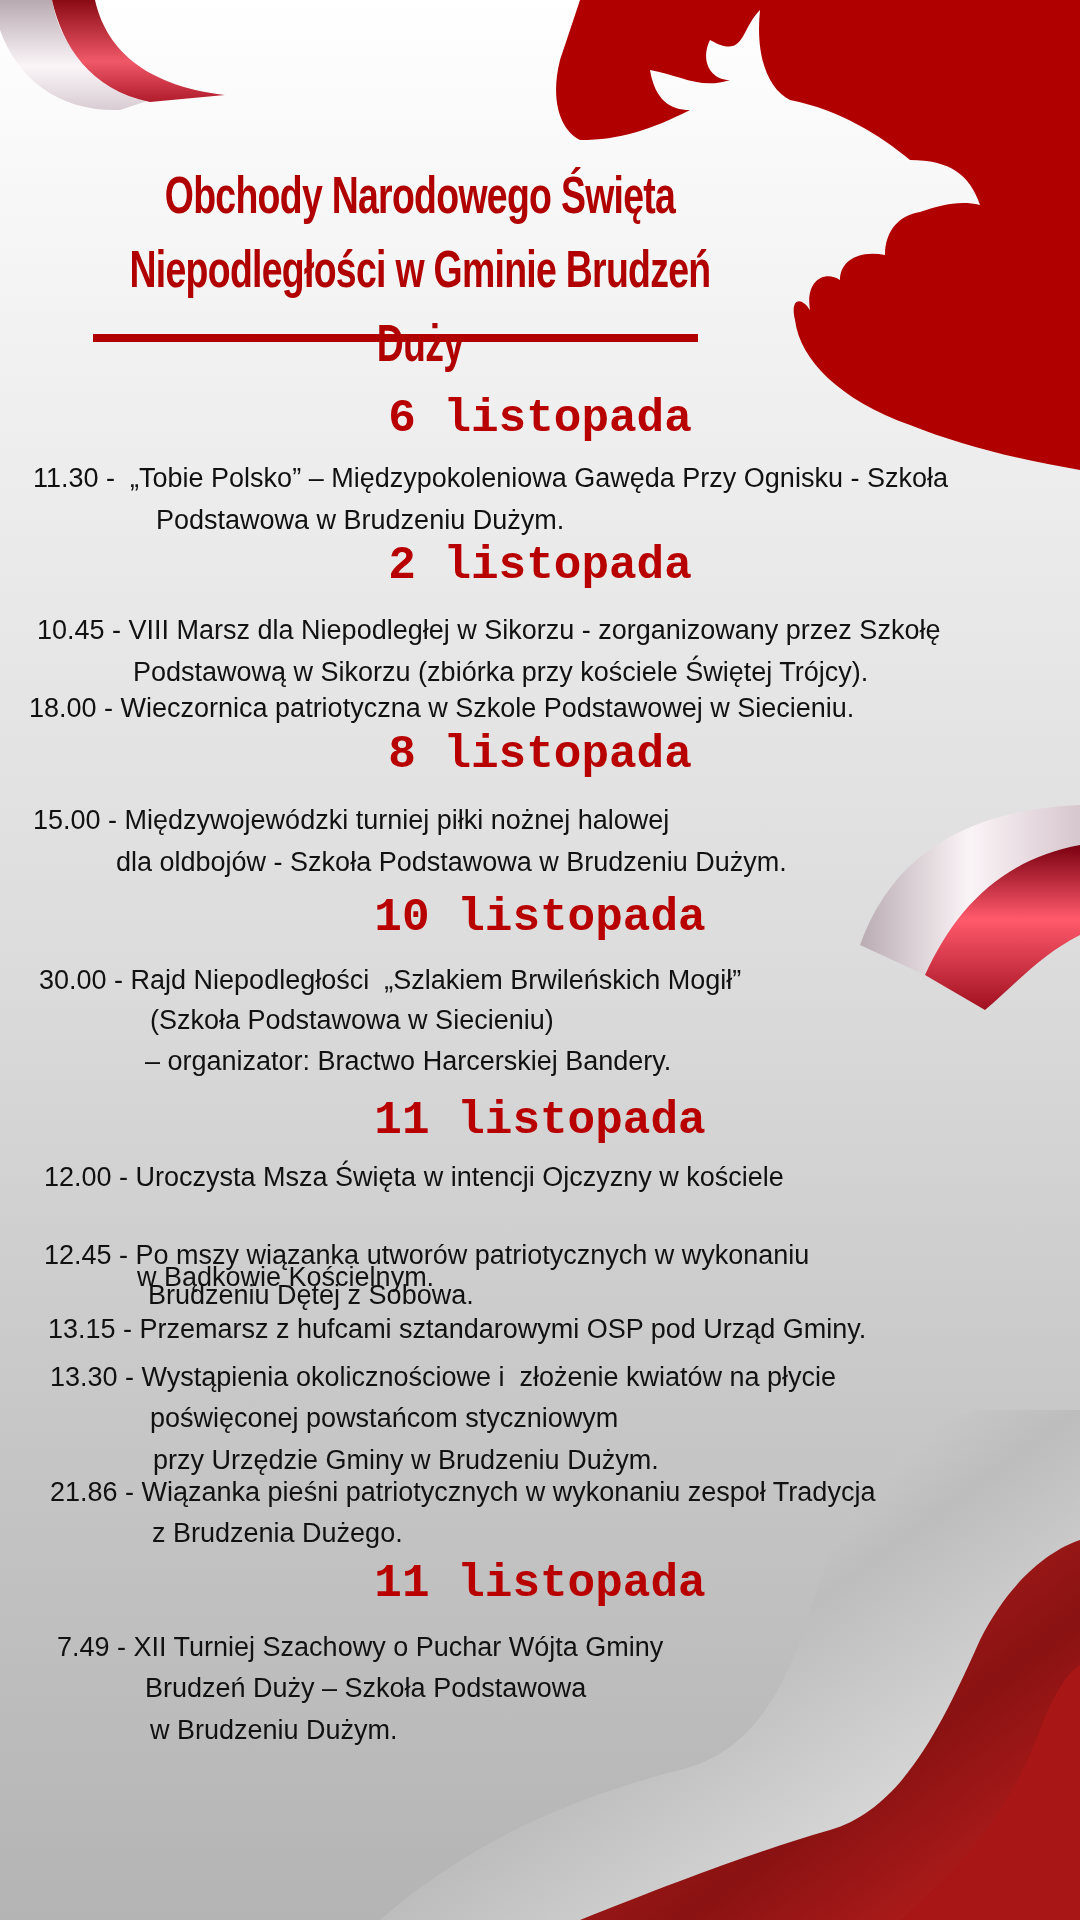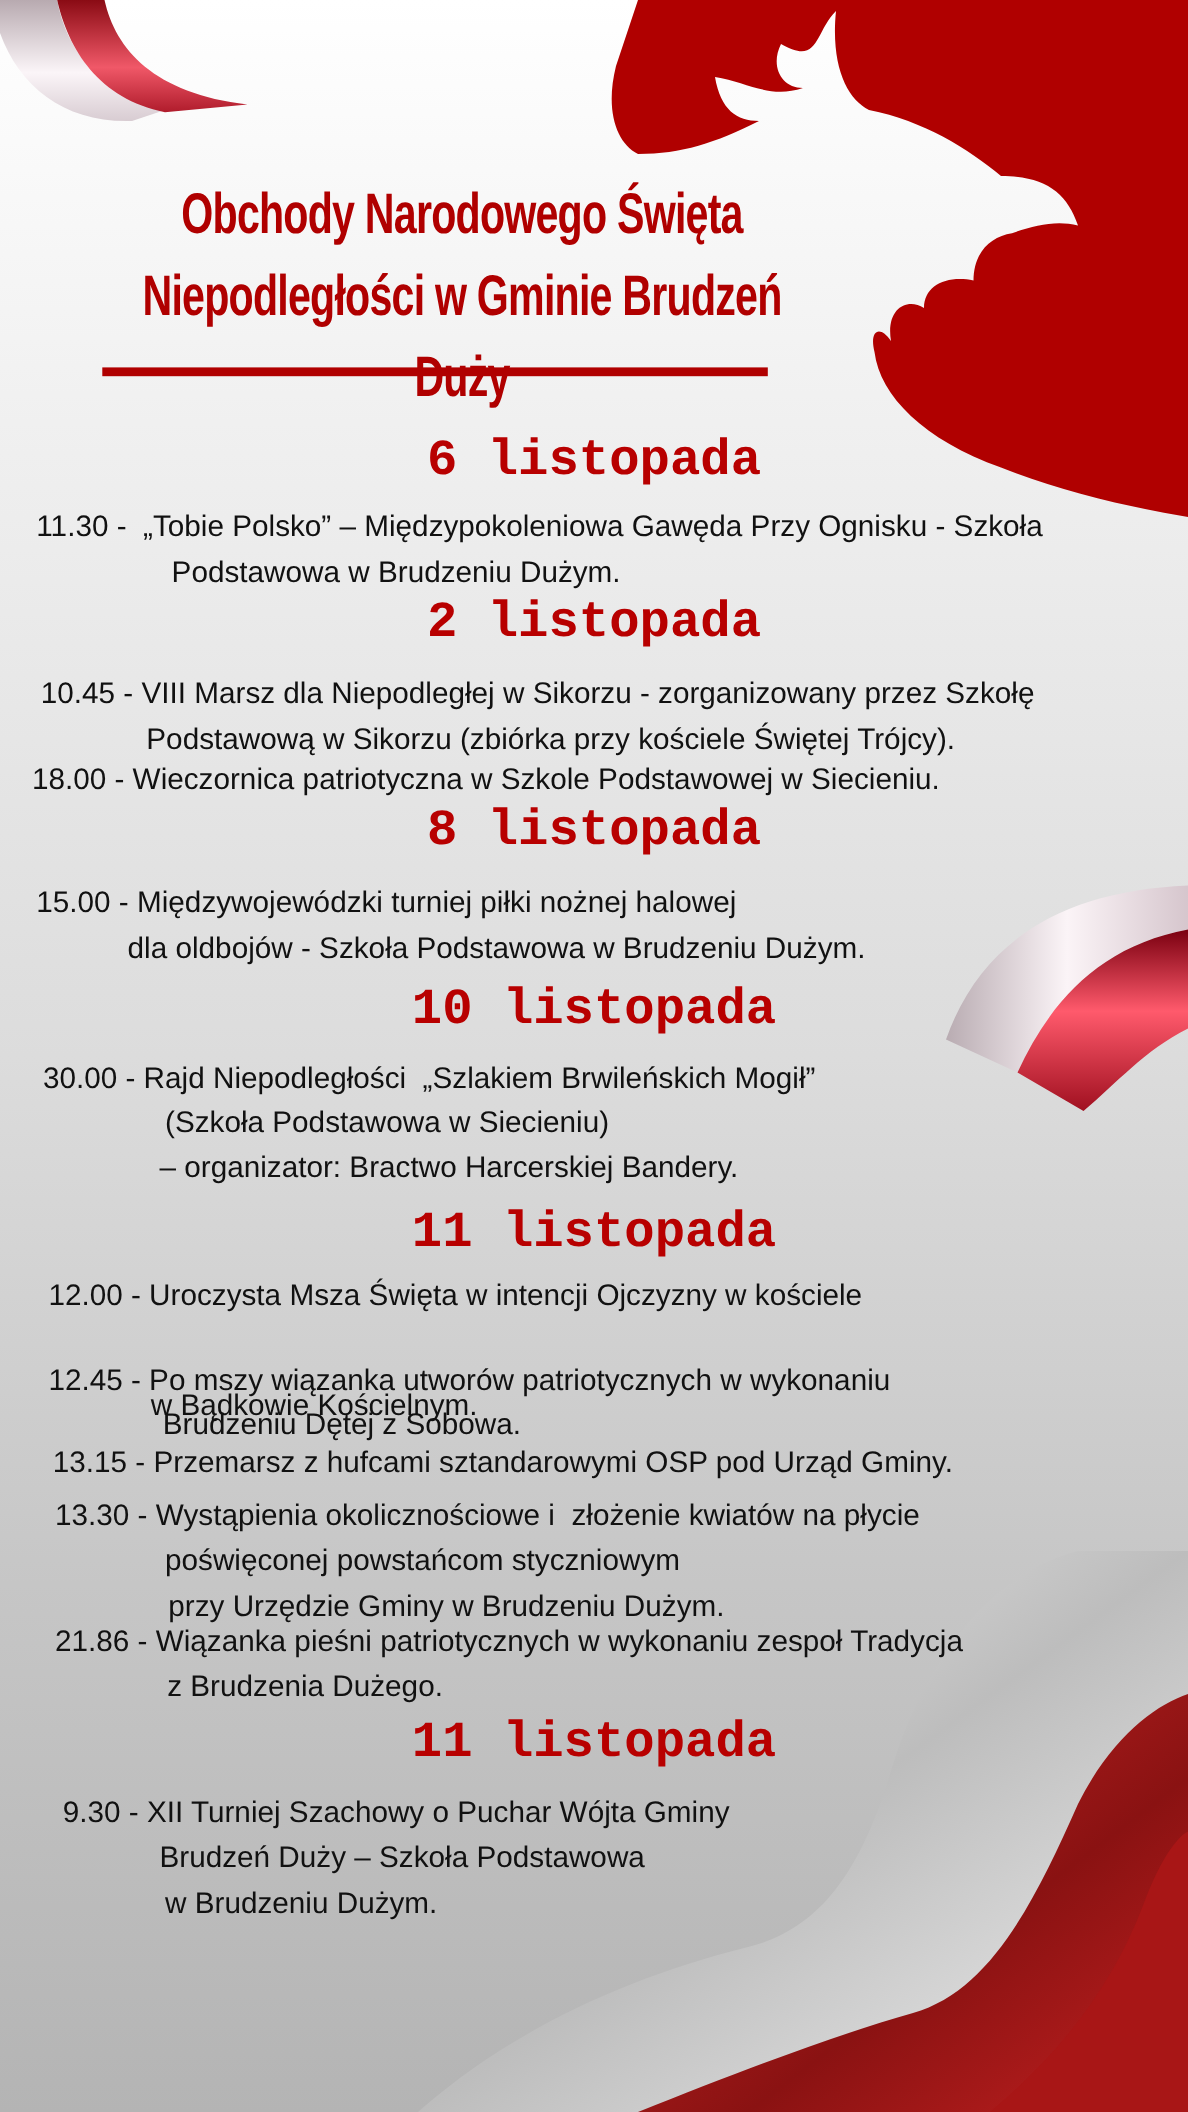--- a/index.html
+++ b/index.html
@@ -113,15 +113,15 @@
 <p class="ev" style="left:44px;top:1240px">12.45 - Po mszy wiązanka utworów patriotycznych w wykonaniu</p>
 <p class="ev" style="left:148px;top:1280px">Brudzeniu Dętej z Sobowa.</p>
 <p class="ev" style="left:48px;top:1314px">13.15 - Przemarsz z hufcami sztandarowymi OSP pod Urząd Gminy.</p>
 <p class="ev" style="left:50px;top:1362px">13.30 - Wystąpienia okolicznościowe i  złożenie kwiatów na płycie</p>
 <p class="ev" style="left:150px;top:1403px">poświęconej powstańcom styczniowym</p>
 <p class="ev" style="left:153px;top:1445px">przy Urzędzie Gminy w Brudzeniu Dużym.</p>
 <p class="ev" style="left:50px;top:1477px">21.86 - Wiązanka pieśni patriotycznych w wykonaniu zespoł Tradycja</p>
 <p class="ev" style="left:152px;top:1518px">z Brudzenia Dużego.</p>
 
 <h2 class="day" style="top:1558px">11 listopada</h2>
-<p class="ev" style="left:57px;top:1632px">9.30 - XII Turniej Szachowy o Puchar Wójta Gminy</p>
+<p class="ev" style="left:57px;top:1632px">7.49 - XII Turniej Szachowy o Puchar Wójta Gminy</p>
 <p class="ev" style="left:145px;top:1673px">Brudzeń Duży – Szkoła Podstawowa</p>
 <p class="ev" style="left:150px;top:1715px">w Brudzeniu Dużym.</p>
 
 </body></html>

